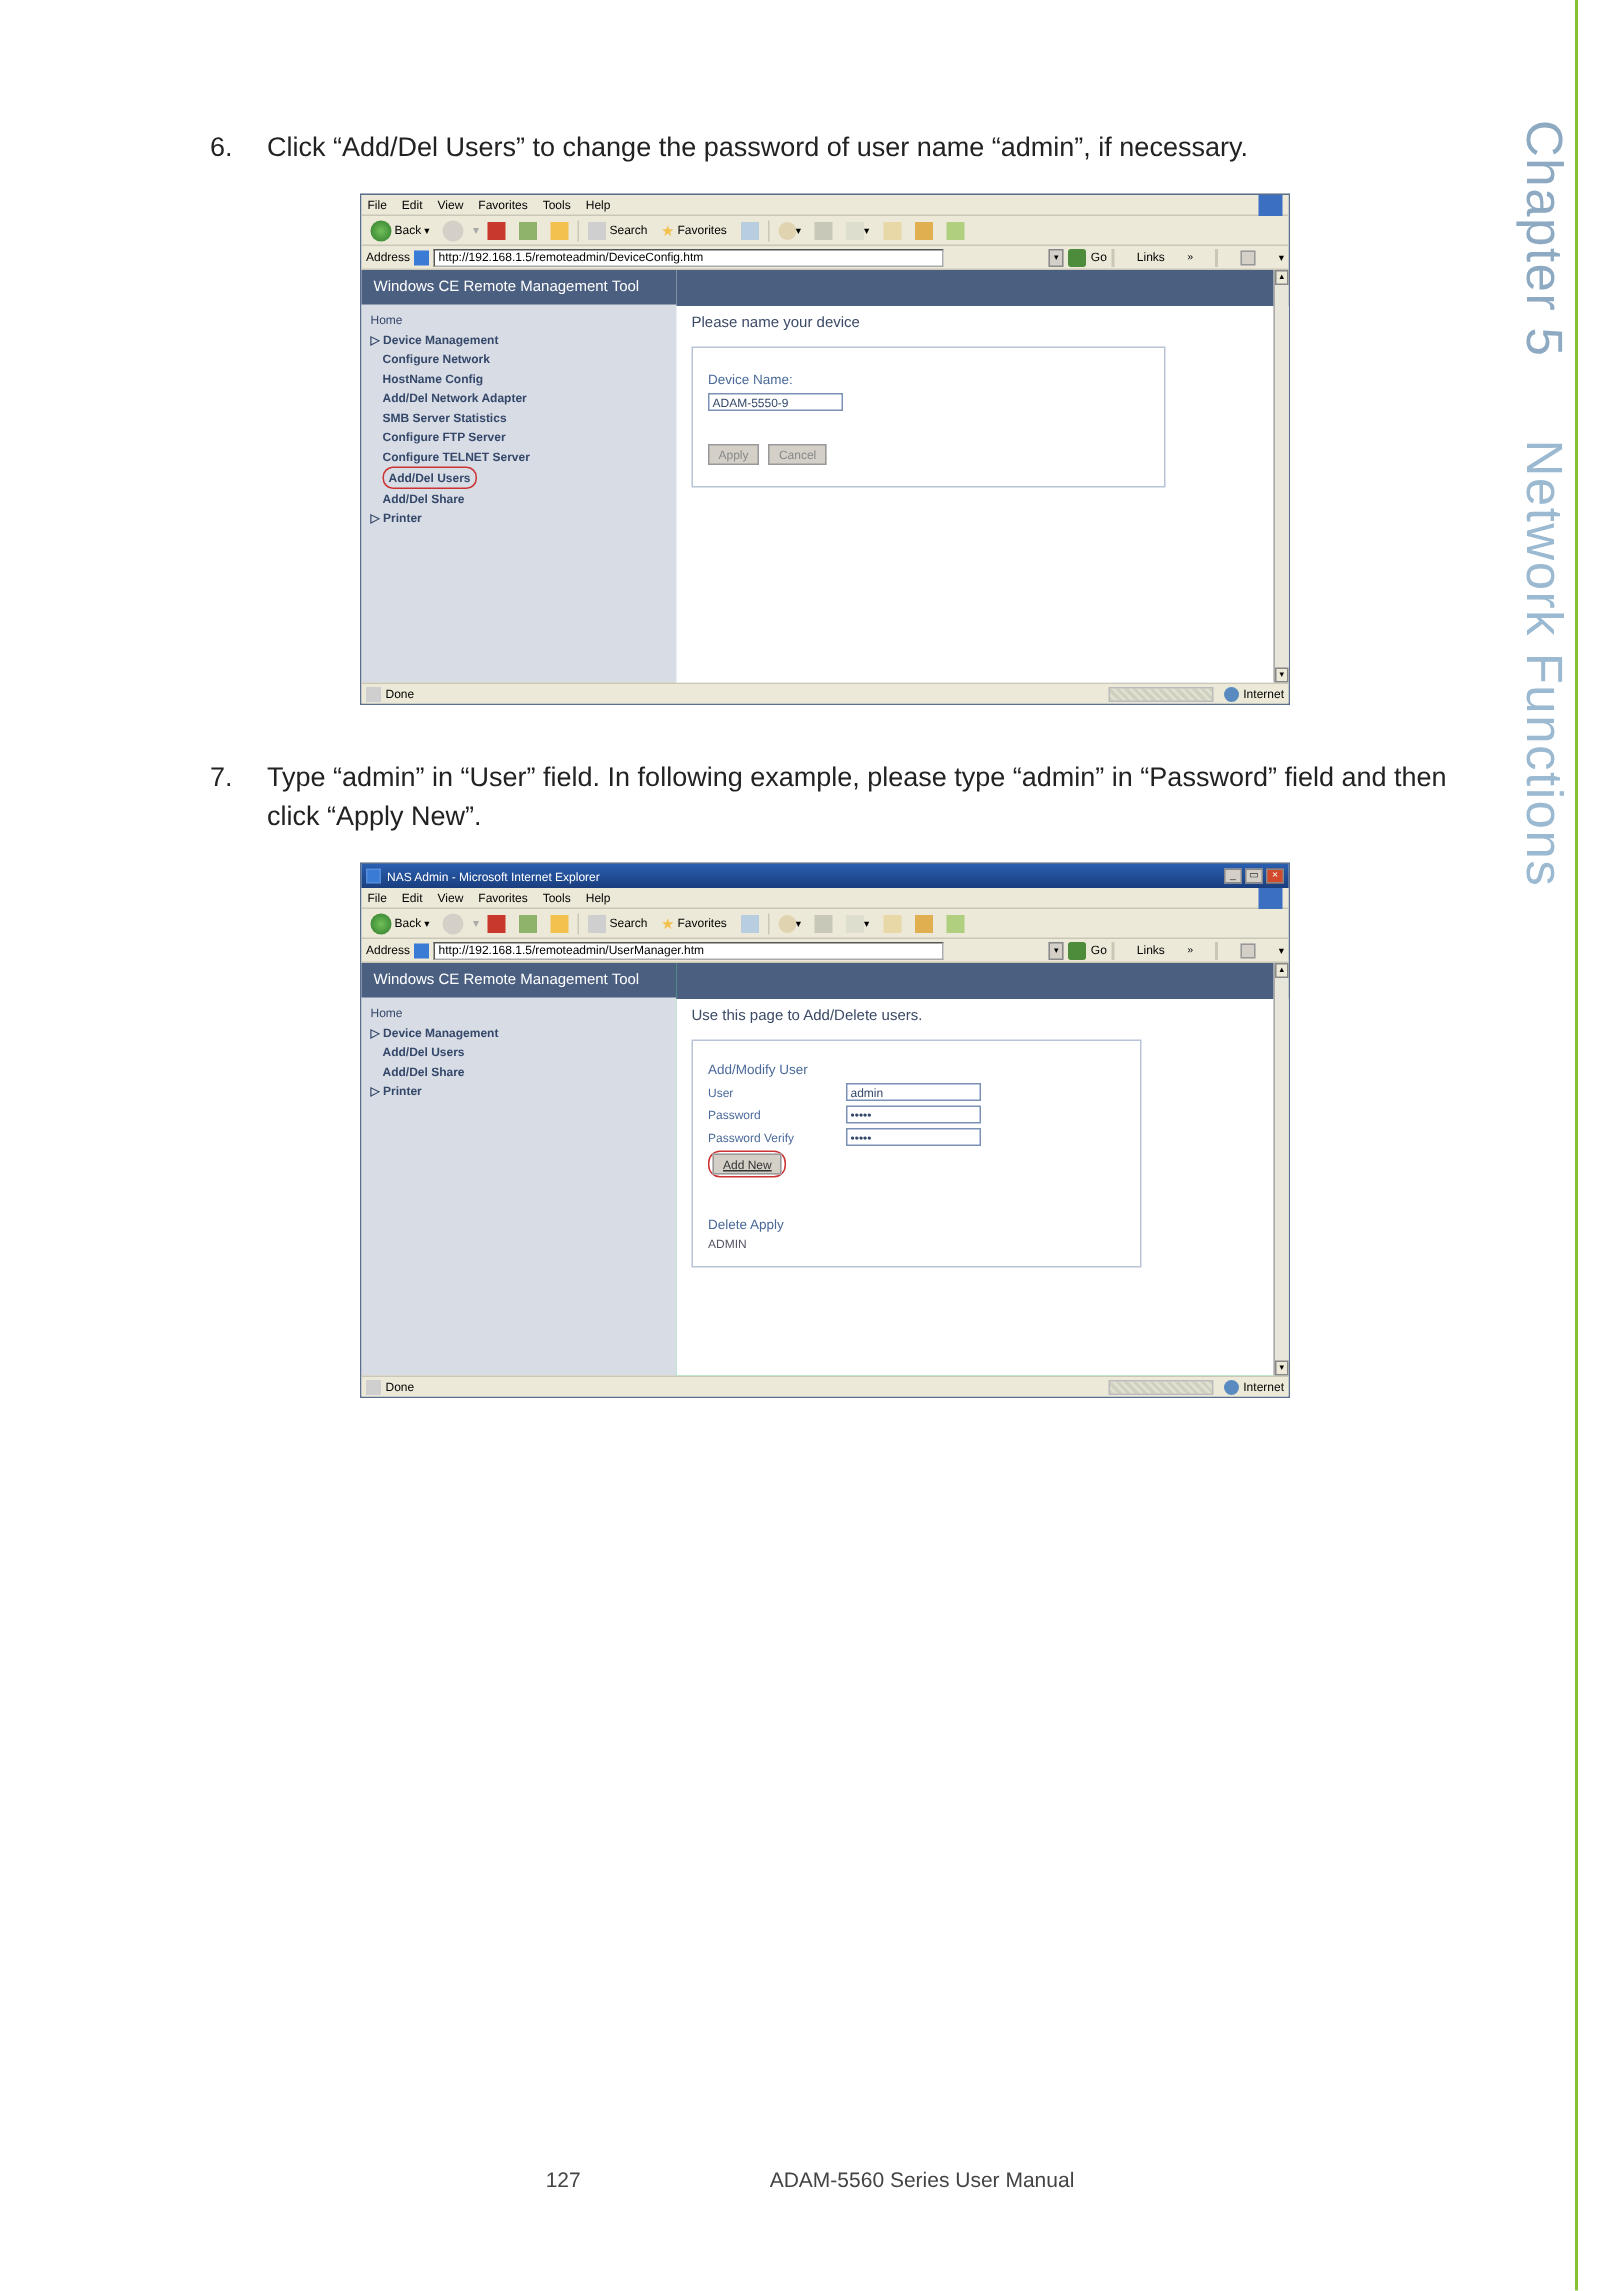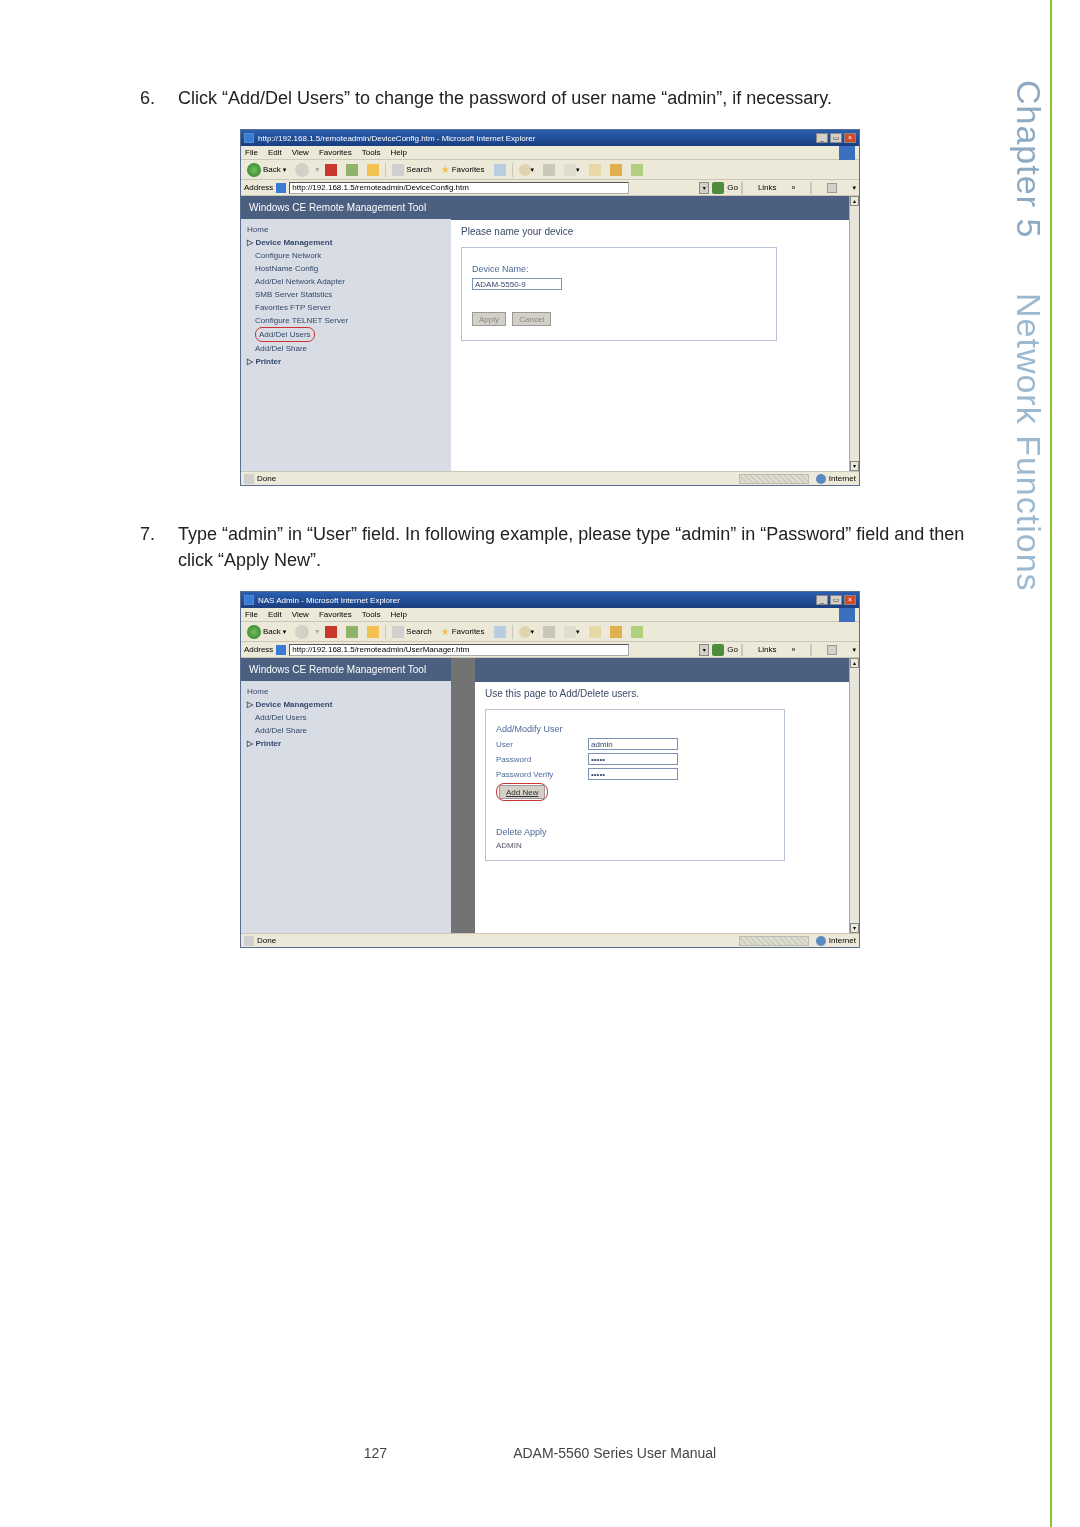--- a/index.html
+++ b/index.html
@@ -96,21 +96,21 @@
   .sep-v { width:2px; height:12px; background:#cbc7b8; }
   .tiny-ico { width:10px; height:10px; background:#d4d0c8; border:1px solid #999; }
 
   .content-pane { display:flex; background:#d7dce5; }
   .leftcol { width:210px; }
   .rightcol { flex:1; background:#fff; position:relative; }
   .wce-header { background:#4b5f80; color:#fff; font-size:10px; padding:6px 8px; }
   .tree { padding:4px 0 10px 6px; }
   .tree a, .tree div { font-size:8px; color:#35486a; line-height:13px; display:block; }
   .tree .hdr { color:#35486a; font-weight:bold; }
-  .tree .sub { padding-left:8px; }
+  .tree .sub { padding-left:8px;font-weight:bold; }
   .circled { border:1px solid #c33; border-radius:7px; padding:0 3px; display:inline-block; color:#35486a; }
   .main-area { padding:6px 10px; font-size:8px; color:#35486a; height: 100%; position:relative; }
   .main-title { font-size:10px; color:#3b4a66; margin-bottom:10px; }
   .sect-head { color:#4b6a9a; font-size:9px; margin:8px 0 4px 0; }
   .form-row { display:flex; align-items:center; gap:12px; margin:3px 0; }
   .form-row .lbl { width:80px; color:#4b6a9a; font-size:8px; }
   .txtin { width:90px; height:12px; border:1px solid #7a92b6; background:#fff; font-size:8px; padding:0 2px; display:flex; align-items:center; }
   .btn-gray { height:14px; padding:0 6px; background:#d4d0c8; border:1px solid #999; font-size:8px; color:#888; display:inline-flex; align-items:center; margin-top:8px; margin-right:4px; }
   .btn-gray.active { color:#333;text-decoration:underline; }
   .btn-circled { border:1px solid #c33; border-radius:8px; padding:1px 2px; display:inline-block; }
@@ -143,29 +143,20 @@
 
   <div class="content">
 
     <div class="step">
       <div class="step-num">6.</div>
       <div class="step-text">Click “Add/Del Users” to change the password of user name “admin”, if necessary.</div>
     </div>
 
     <div class="screenshot-wrap">
       <div class="iewin">
-        <div class="title-bar">
-          <div class="tico"></div>
-          <div class="t-text">http://192.168.1.5/remoteadmin/DeviceConfig.htm - Microsoft Internet Explorer</div>
-          <div class="win-btns">
-            <div class="wbtn">_</div>
-            <div class="wbtn">▭</div>
-            <div class="wbtn close">×</div>
-          </div>
-        </div>
         <div class="menu-bar">
           <span>File</span>
           <span>Edit</span>
           <span>View</span>
           <span>Favorites</span>
           <span>Tools</span>
           <span>Help</span>
           <div class="ie-logo"></div>
         </div>
         <div class="tool-bar">
@@ -243,21 +234,21 @@
           <div class="leftcol">
             <div class="wce-header">Windows CE Remote Management Tool</div>
             <div class="tree">
               <div>Home</div>
               <div class="hdr">▷ Device Management</div>
               <div class="sub">
                 <div>Configure Network</div>
                 <div>HostName Config</div>
                 <div>Add/Del Network Adapter</div>
                 <div>SMB Server Statistics</div>
-                <div>Favorites FTP Server</div>
+                <div>Configure FTP Server</div>
                 <div>Configure TELNET Server</div>
                 <div><span class="circled">Add/Del Users</span></div>
                 <div>Add/Del Share</div>
               </div>
               <div class="hdr">▷ Printer</div>
             </div>
           </div>
           <div class="rightcol" style="background:#d7dce5; border-left:0; position:relative;">
             <div class="wce-header" style="background:#4b5f80;height:24px;"></div>
             <div style="background:#fff; margin:0; height:calc(100% - 24px); position:relative;">
@@ -394,21 +385,21 @@
             <div class="tree">
               <div>Home</div>
               <div class="hdr">▷ Device Management</div>
               <div class="sub">
                 <div>Add/Del Users</div>
                 <div>Add/Del Share</div>
               </div>
               <div class="hdr">▷ Printer</div>
             </div>
           </div>
-          <div class="rightcol" style="background:#737373; position:relative;padding-left:24px;">
+          <div class="rightcol" style="background:#22c55e; position:relative;">
             <div class="wce-header" style="background:#4b5f80;height:24px;"></div>
             <div style="background:#fff; height:calc(100% - 24px); position:relative;">
               <div class="main-area">
                 <div class="main-title">Use this page to Add/Delete users.</div>
                 <div style="border:1px solid #b8c3d6; padding:6px 10px 10px 10px; width:300px;">
                   <div class="sect-head">Add/Modify User</div>
                   <div class="form-row">
                     <div class="lbl">User</div>
                     <div class="txtin">admin</div>
                   </div>

